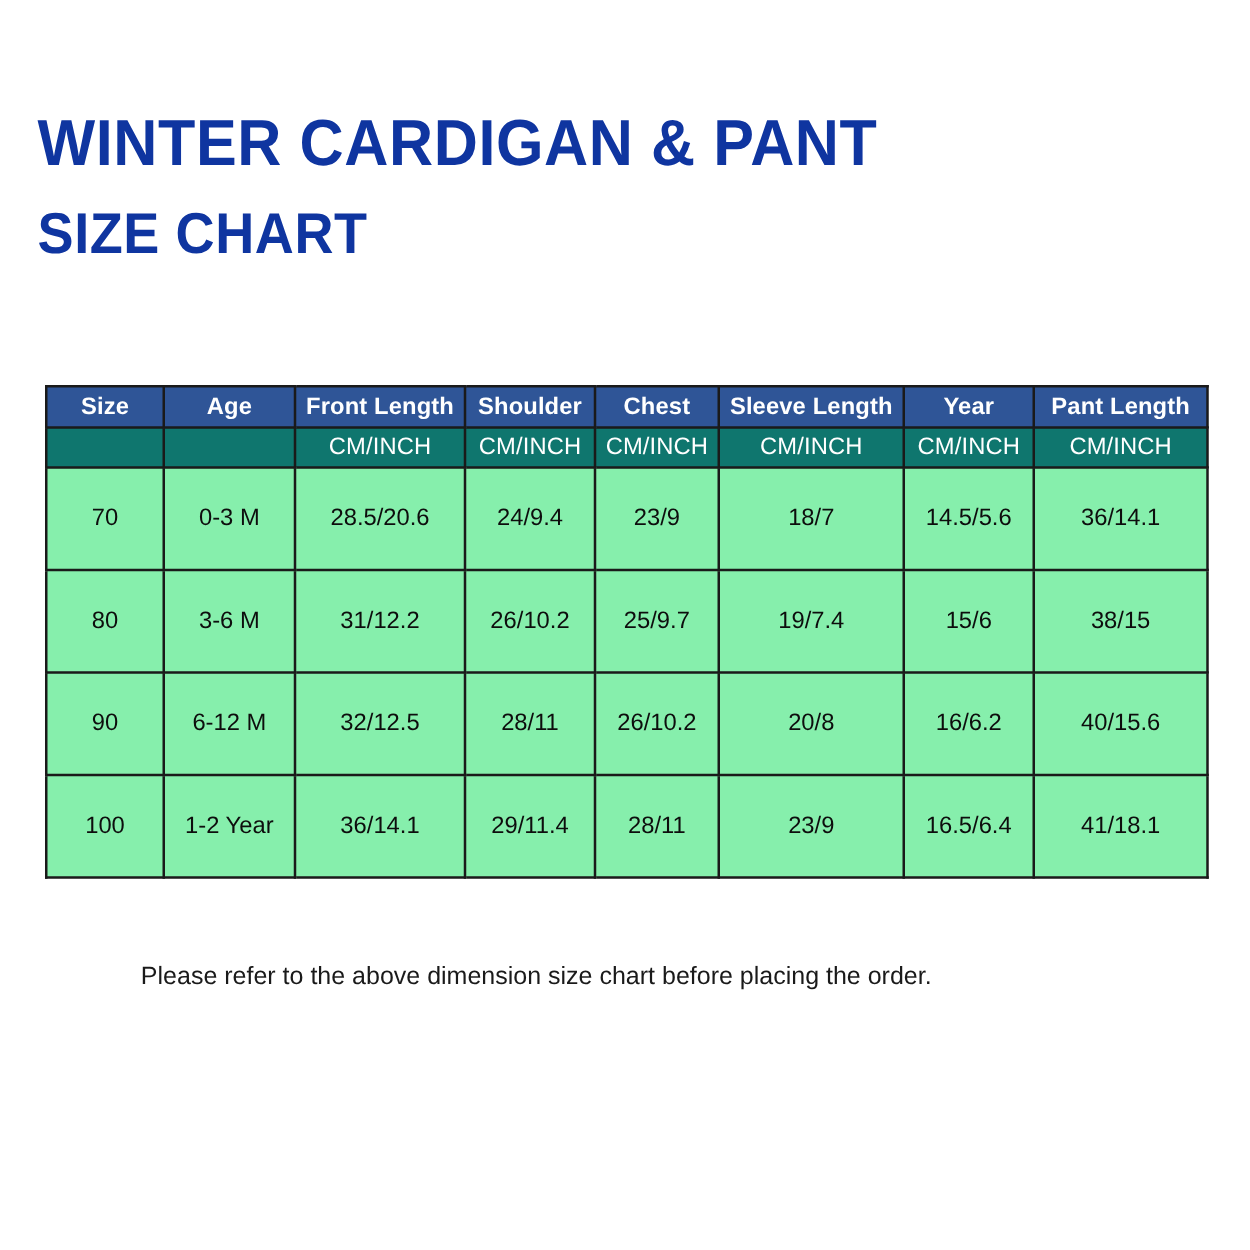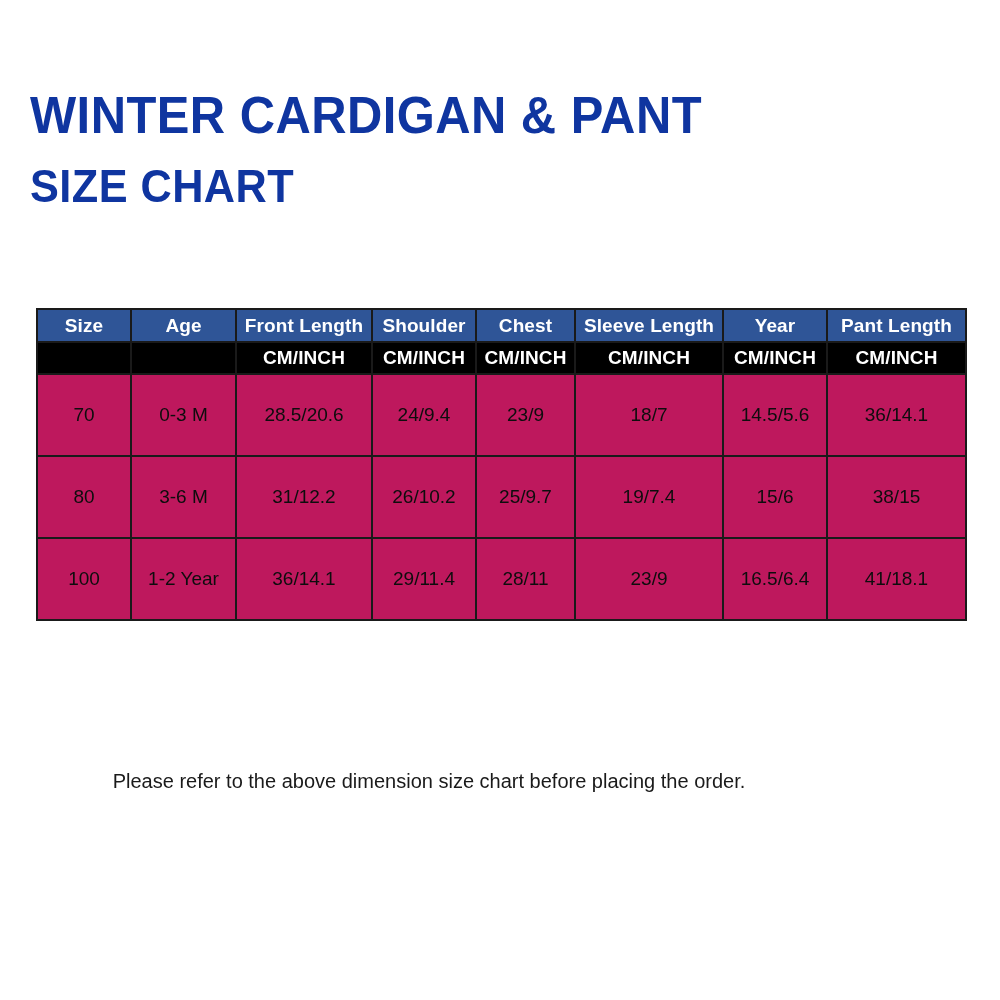--- a/index.html
+++ b/index.html
@@ -74,32 +74,32 @@
     background: #2f5597;
     color: #ffffff;
     font-weight: bold;
     font-size: 19px;
     height: 31px;
     line-height: 31px;
     white-space: nowrap;
     letter-spacing: 0.1px;
   }
   tr.unit-row th {
-    background: #000000;
+    background: #0f766e;
     color: #ffffff;
-    font-weight: bold;
+    font-weight: normal;
     font-size: 19px;
     height: 30px;
     line-height: 30px;
     white-space: nowrap;
     letter-spacing: 0.1px;
   }
   
   tr.data-row td {
-    background: #be185d;
+    background: #86efac;
     color: #0d0d0d;
     font-size: 19px;
     height: 80px;
     white-space: nowrap;
   }
 
   
   col.c-size  { width: 94px;  }
   col.c-age   { width: 105px; }
   col.c-front { width: 136px; }
@@ -183,20 +183,30 @@
         <td>80</td>
         <td>3-6 M</td>
         <td>31/12.2</td>
         <td>26/10.2</td>
         <td>25/9.7</td>
         <td>19/7.4</td>
         <td>15/6</td>
         <td>38/15</td>
       </tr>
       <tr class="data-row">
+        <td>90</td>
+        <td>6-12 M</td>
+        <td>32/12.5</td>
+        <td>28/11</td>
+        <td>26/10.2</td>
+        <td>20/8</td>
+        <td>16/6.2</td>
+        <td>40/15.6</td>
+      </tr>
+      <tr class="data-row">
         <td>100</td>
         <td>1-2 Year</td>
         <td>36/14.1</td>
         <td>29/11.4</td>
         <td>28/11</td>
         <td>23/9</td>
         <td>16.5/6.4</td>
         <td>41/18.1</td>
       </tr>
     </tbody>

